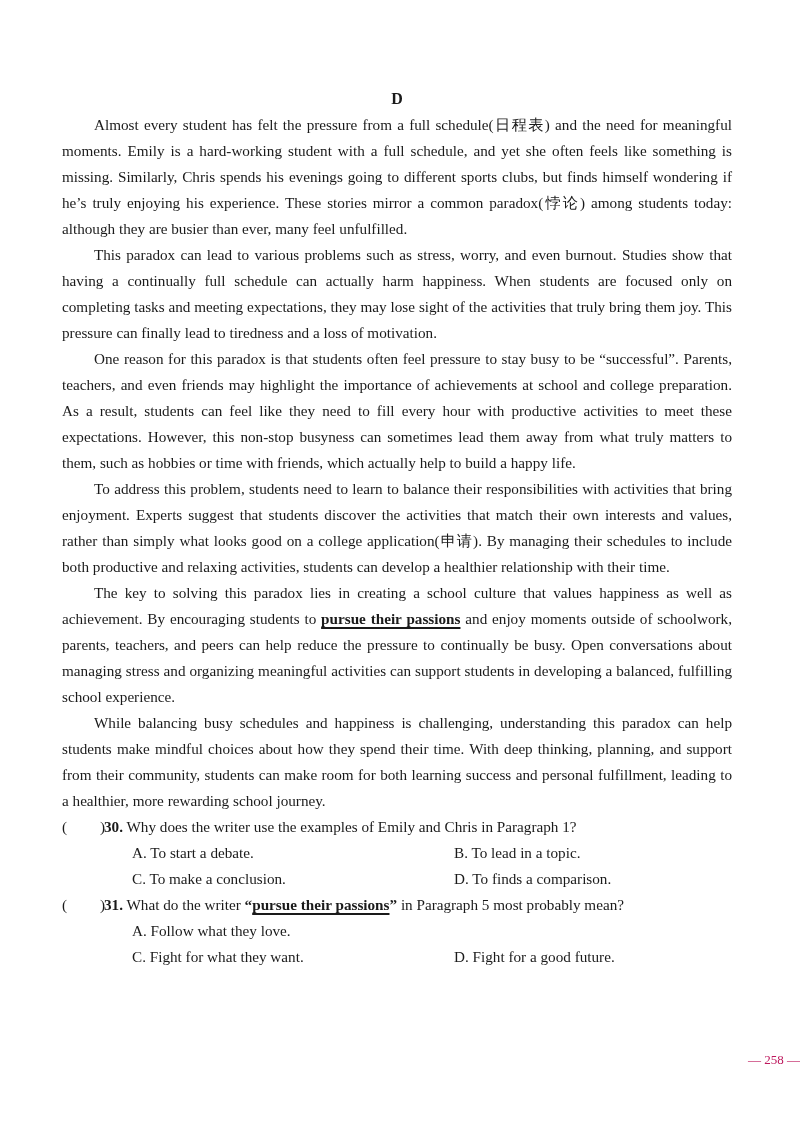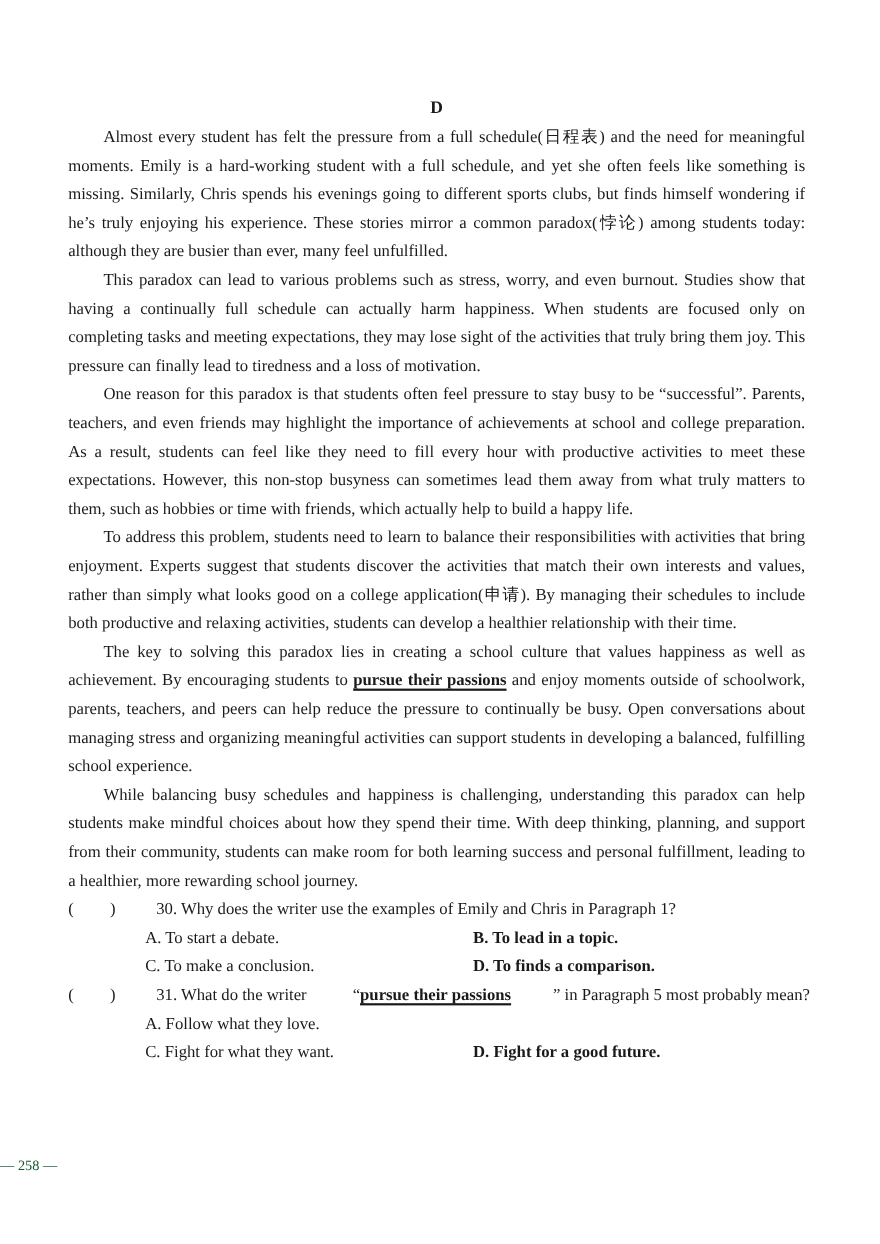--- a/index.html
+++ b/index.html
@@ -9,28 +9,28 @@
     font-family: "Liberation Serif", "DejaVu Serif", serif;
     color: #1a1a1a; font-size: 15.2px; line-height: 26px;
   }
   .title { text-align: center; font-weight: bold; font-size: 16px; height: 26px; line-height: 26px; margin-bottom: 0; }
   .para { text-indent: 32px; text-align: justify; margin: 0; }
   .para + .para { margin-top: 0; }
   .ul-bold { font-weight: bold; text-decoration: underline; text-underline-offset: 3px; text-decoration-thickness: 1.5px; }
   .question { position: relative; margin: 0; height: 26px; white-space: nowrap; }
   .q-paren-open { position: absolute; left: 0; }
   .q-paren-close { position: absolute; left: 38px; }
-  .q-num { font-weight: normal; margin-left: 38px; }
+  .q-num { font-weight: bold; }
   .q-text { position: absolute; left: 42px; }
   .options { position: relative; height: 26px; }
   .opt { position: absolute; white-space: nowrap; }
   .opt.col1 { left: 70px; }
-  .opt.col2 { left: 368px; font-weight: bold; }
-  .footer { position: absolute; left: 0; width: 800px; top: 1052px; text-align: left;
-    font-family: "Liberation Serif", "DejaVu Serif", serif; font-size: 13px; color: #14532d; }
+  .opt.col2 { left: 392px; }
+  .footer { position: absolute; left: 0; width: 800px; top: 1052px; text-align: right;
+    font-family: "Liberation Serif", "DejaVu Serif", serif; font-size: 13px; color: #be185d; }
 </style>
 </head>
 <body>
 
 <div class="page">
   <div class="title">D</div>
 
   <p class="para">Almost every student has felt the pressure from a full schedule(日程表) and the need for meaningful moments. Emily is a hard-working student with a full schedule, and yet she often feels like something is missing. Similarly, Chris spends his evenings going to different sports clubs, but finds himself wondering if he’s truly enjoying his experience. These stories mirror a common paradox(悖论) among students today: although they are busier than ever, many feel unfulfilled.</p>
   <p class="para">This paradox can lead to various problems such as stress, worry, and even burnout. Studies show that having a continually full schedule can actually harm happiness. When students are focused only on completing tasks and meeting expectations, they may lose sight of the activities that truly bring them joy. This pressure can finally lead to tiredness and a loss of motivation.</p>
   <p class="para">One reason for this paradox is that students often feel pressure to stay busy to be “successful”. Parents, teachers, and even friends may highlight the importance of achievements at school and college preparation. As a result, students can feel like they need to fill every hour with productive activities to meet these expectations. However, this non-stop busyness can sometimes lead them away from what truly matters to them, such as hobbies or time with friends, which actually help to build a happy life.</p>

